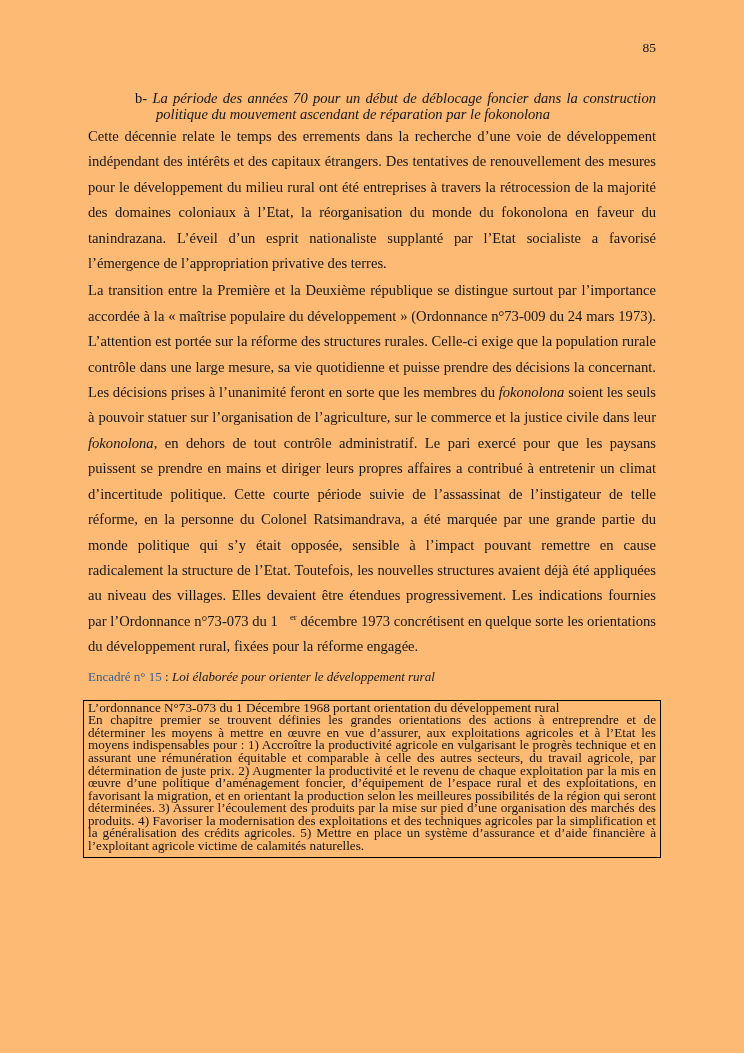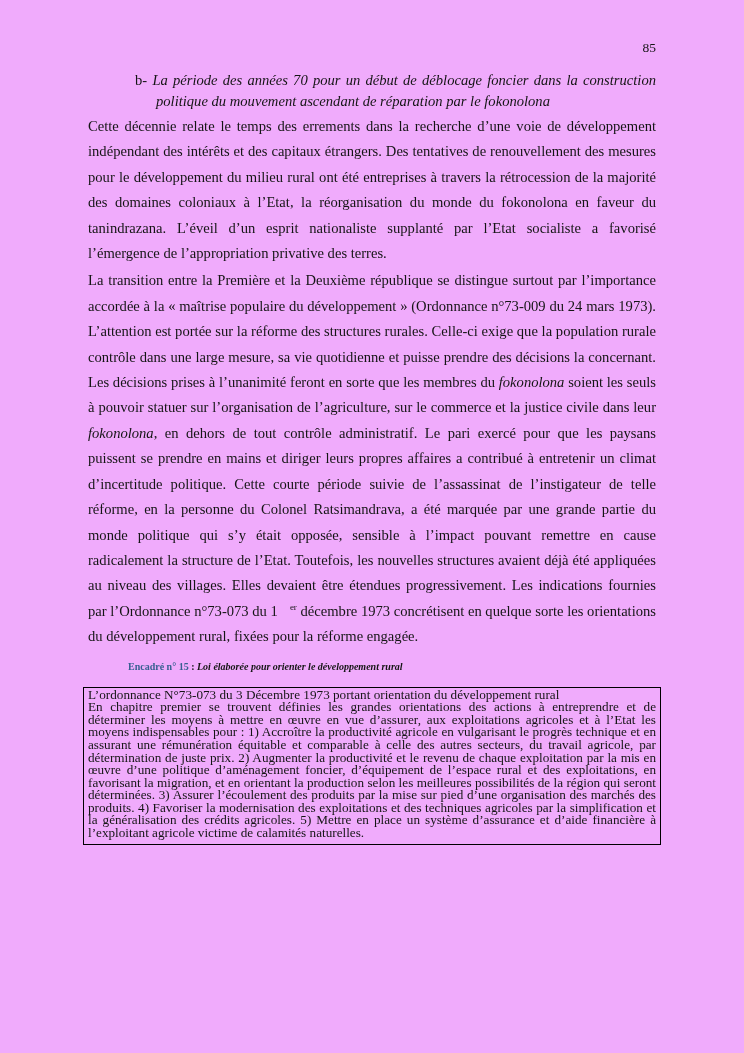--- a/index.html
+++ b/index.html
@@ -6,54 +6,53 @@
     margin: 0;
     padding: 0;
     background: #ffffff;
   }
   .page {
     position: relative;
     width: 744px;
     height: 1053px;
     box-sizing: border-box;
     padding: 40px 88px 0 88px;
-    background: #f0abfc;
+    background: #fdba74;
     font-family: "Liberation Serif", serif;
     color: #151515;
     overflow: hidden;
   }
   .page-number {
     text-align: right;
     font-size: 13.5px;
     line-height: 15px;
   }
   .section-heading {
-    margin: 15px 0 0 47px;
+    margin: 35px 0 0 47px;
     padding-left: 21px;
     text-indent: -21px;
     font-size: 14.6px;
-    line-height: 21px;
+    line-height: 16px;
     text-align: justify;
   }
   .section-heading .marker { font-style: normal; }
   .section-heading .title  { font-style: italic; }
   .body-para {
     margin: 2px 0 0 0;
     font-size: 14.6px;
     line-height: 25.4px;
     text-align: justify;
   }
   .it  { font-style: italic; }
   .sup { vertical-align: super; font-size: 9px; line-height: 0; margin-left: 12px; }
   .encadre-caption {
     margin-top: 7px;
-    font-size: 10px;
+    font-size: 13px;
     line-height: 20px;
-    font-weight: bold;
-    margin-left: 40px;
+    font-weight: normal;
   }
   .encadre-caption .cap-title { font-style: italic; }
   .law-box {
     margin: 8px -5px 0 -5px;
     border: 1px solid #000000;
     padding: 1px 4px 4px 4px;
     font-size: 13.2px;
     line-height: 12.6px;
     text-align: justify;
   }
@@ -68,17 +67,17 @@
 
   <p class="section-heading"><span class="marker">b-</span><span>&nbsp;</span><span class="title">La période des années 70 pour un début de déblocage foncier dans la construction politique du mouvement ascendant de réparation par le fokonolona</span></p>
 
   <p class="body-para">Cette décennie relate le temps des errements dans la recherche d’une voie de développement indépendant des intérêts et des capitaux étrangers. Des tentatives de renouvellement des mesures pour le développement du milieu rural ont été entreprises à travers la rétrocession de la majorité des domaines coloniaux à l’Etat, la réorganisation du monde du fokonolona en faveur du tanindrazana. L’éveil d’un esprit nationaliste supplanté par l’Etat socialiste a favorisé l’émergence de l’appropriation privative des terres.</p>
 
   <p class="body-para"><span>La transition entre la Première et la Deuxième république se distingue surtout par l’importance accordée à la « maîtrise populaire du développement » (Ordonnance n°73-009 du 24 mars 1973). L’attention est portée sur la réforme des structures rurales. Celle-ci exige que la population rurale contrôle dans une large mesure, sa vie quotidienne et puisse prendre des décisions la concernant. Les décisions prises à l’unanimité feront en sorte que les membres du </span><span class="it">fokonolona</span><span> soient les seuls à pouvoir statuer sur l’organisation de l’agriculture, sur le commerce et la justice civile dans leur </span><span class="it">fokonolona</span><span>, en dehors de tout contrôle administratif. Le pari exercé pour que les paysans puissent se prendre en mains et diriger leurs propres affaires a contribué à entretenir un climat d’incertitude politique. Cette courte période suivie de l’assassinat de l’instigateur de telle réforme, en la personne du Colonel Ratsimandrava, a été marquée par une grande partie du monde politique qui s’y était opposée, sensible à l’impact pouvant remettre en cause radicalement la structure de l’Etat. Toutefois, les nouvelles structures avaient déjà été appliquées au niveau des villages. Elles devaient être étendues progressivement. Les indications fournies par l’Ordonnance n°73-073 du 1</span><span class="sup">er</span><span> décembre 1973 concrétisent en quelque sorte les orientations du développement rural, fixées pour la réforme engagée.</span></p>
 
   <p class="encadre-caption"><span class="label" style="color: rgb(54, 95, 145);">Encadré n° 15</span><span> : </span><span class="cap-title">Loi élaborée pour orienter le développement rural</span></p>
 
   <div class="law-box">
-    <p>L’ordonnance N°73-073 du 3 Décembre 1973 portant orientation du développement rural</p>
+    <p>L’ordonnance N°73-073 du 1 Décembre 1968 portant orientation du développement rural</p>
     <p>En chapitre premier se trouvent définies les grandes orientations des actions à entreprendre et de déterminer les moyens à mettre en œuvre en vue d’assurer, aux exploitations agricoles et à l’Etat les moyens indispensables pour : 1) Accroître la productivité agricole en vulgarisant le progrès technique et en assurant une rémunération équitable et comparable à celle des autres secteurs, du travail agricole, par détermination de juste prix. 2) Augmenter la productivité et le revenu de chaque exploitation par la mis en œuvre d’une politique d’aménagement foncier, d’équipement de l’espace rural et des exploitations, en favorisant la migration, et en orientant la production selon les meilleures possibilités de la région qui seront déterminées. 3) Assurer l’écoulement des produits par la mise sur pied d’une organisation des marchés des produits. 4) Favoriser la modernisation des exploitations et des techniques agricoles par la simplification et la généralisation des crédits agricoles. 5) Mettre en place un système d’assurance et d’aide financière à l’exploitant agricole victime de calamités naturelles.</p>
   </div>
 
 </div>
 
 </body></html>

